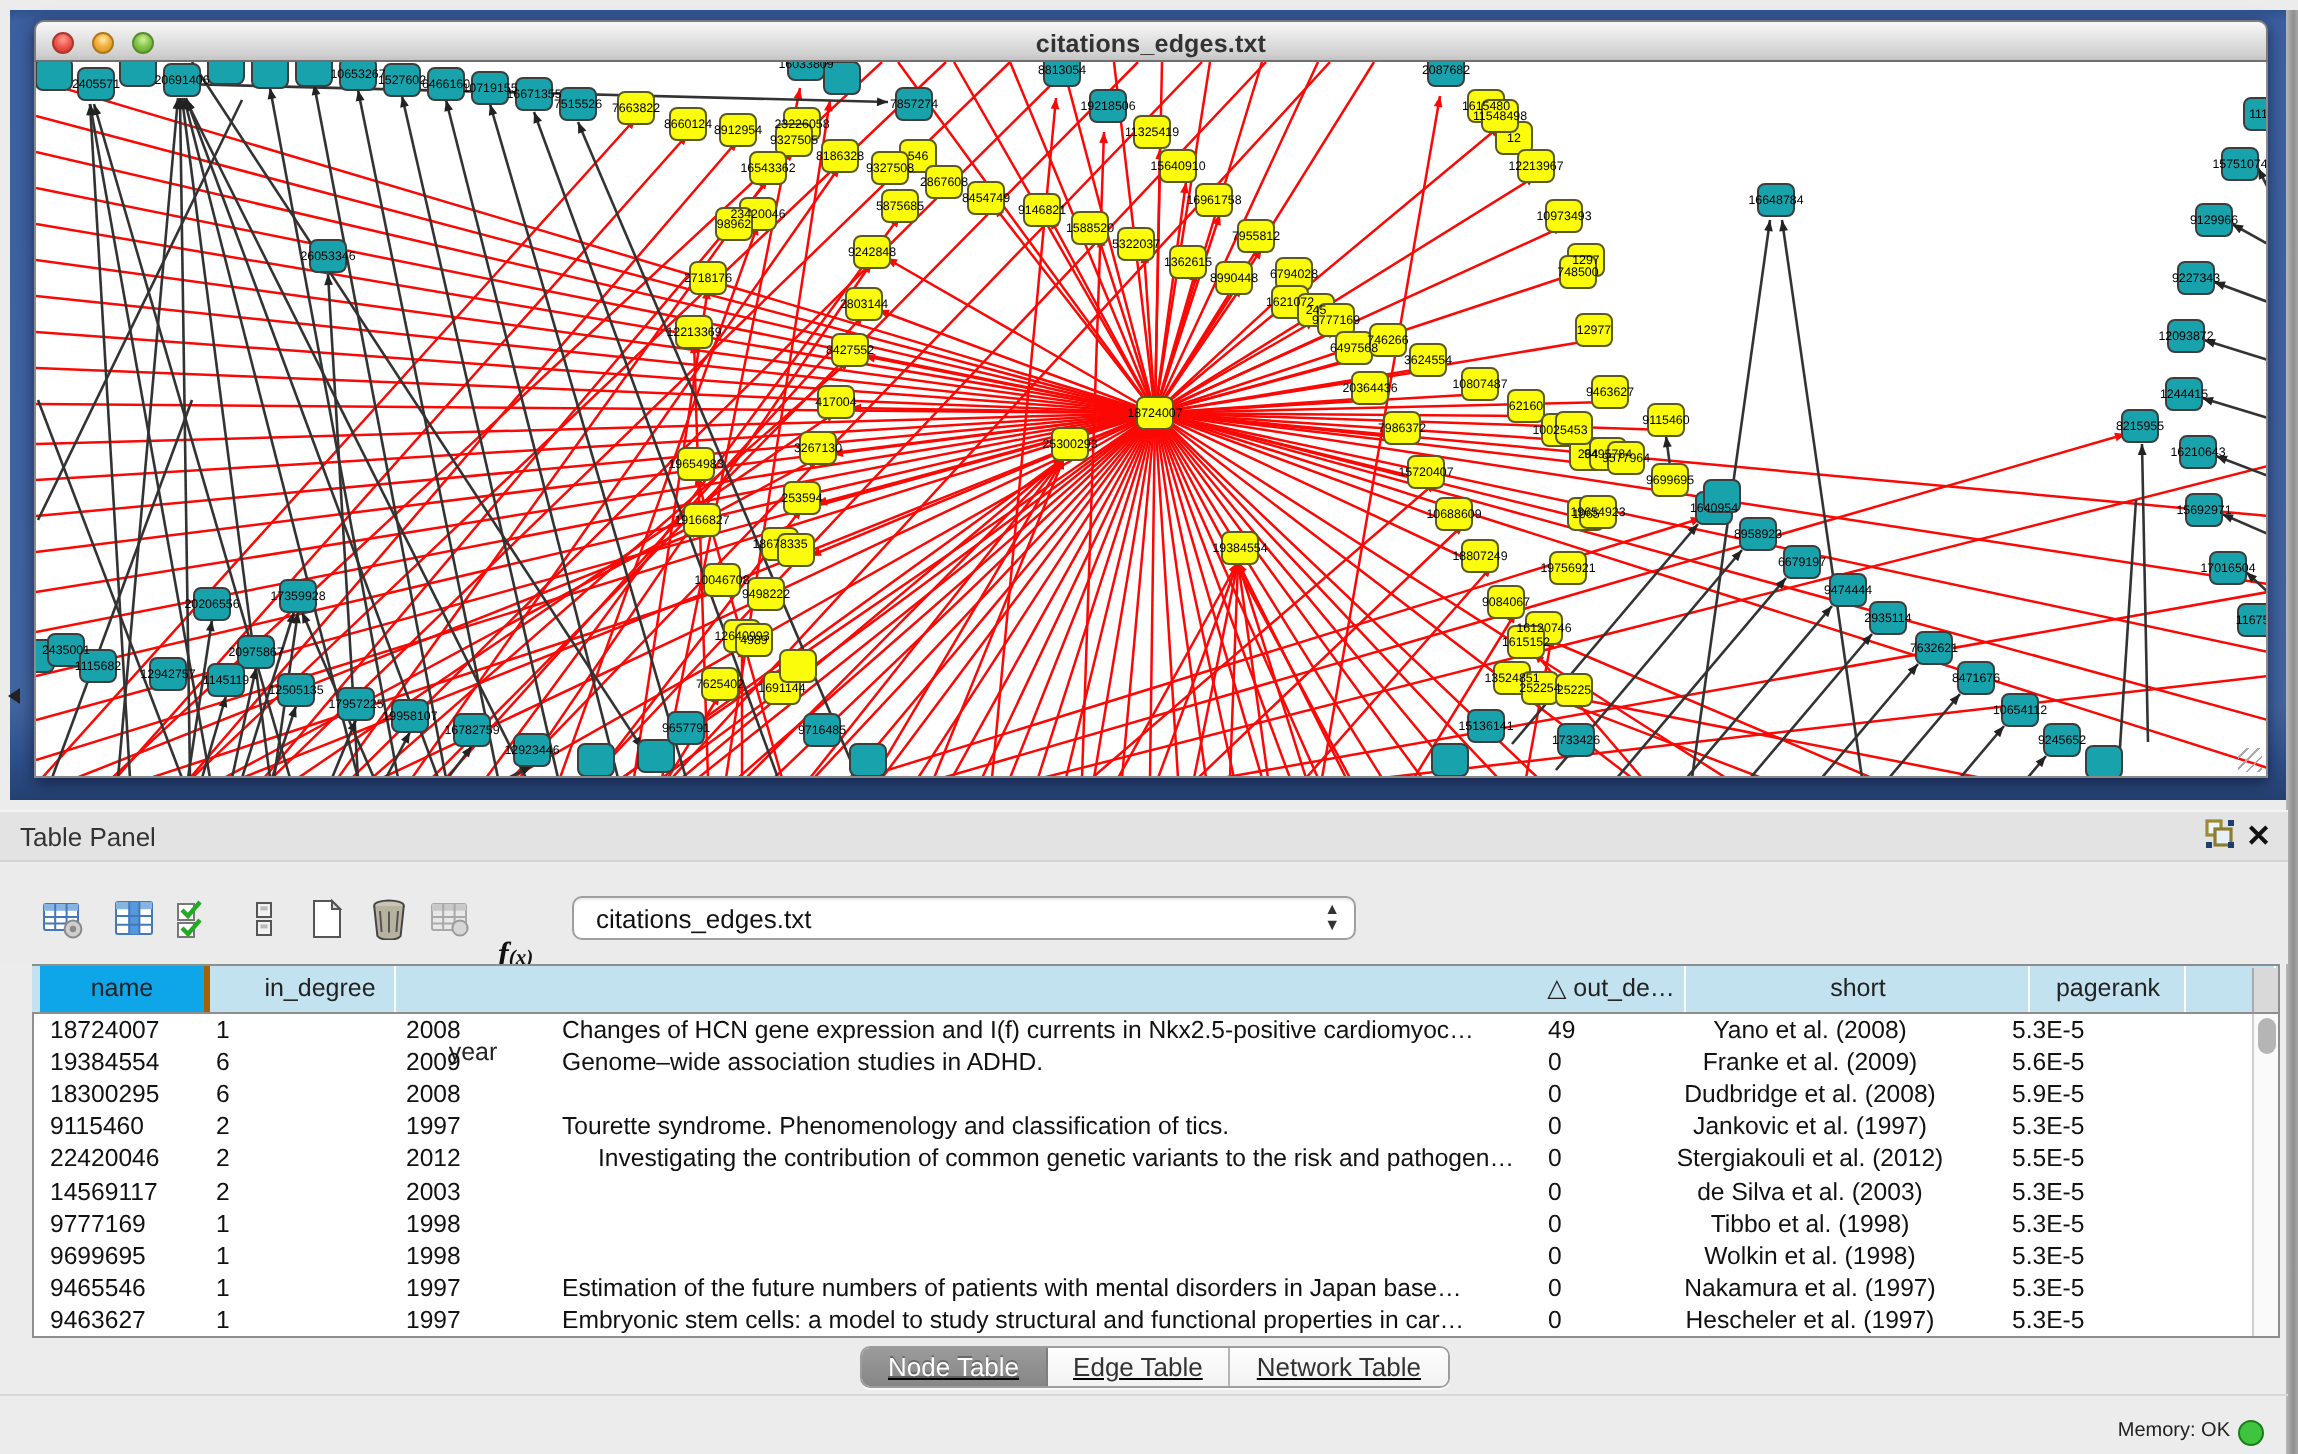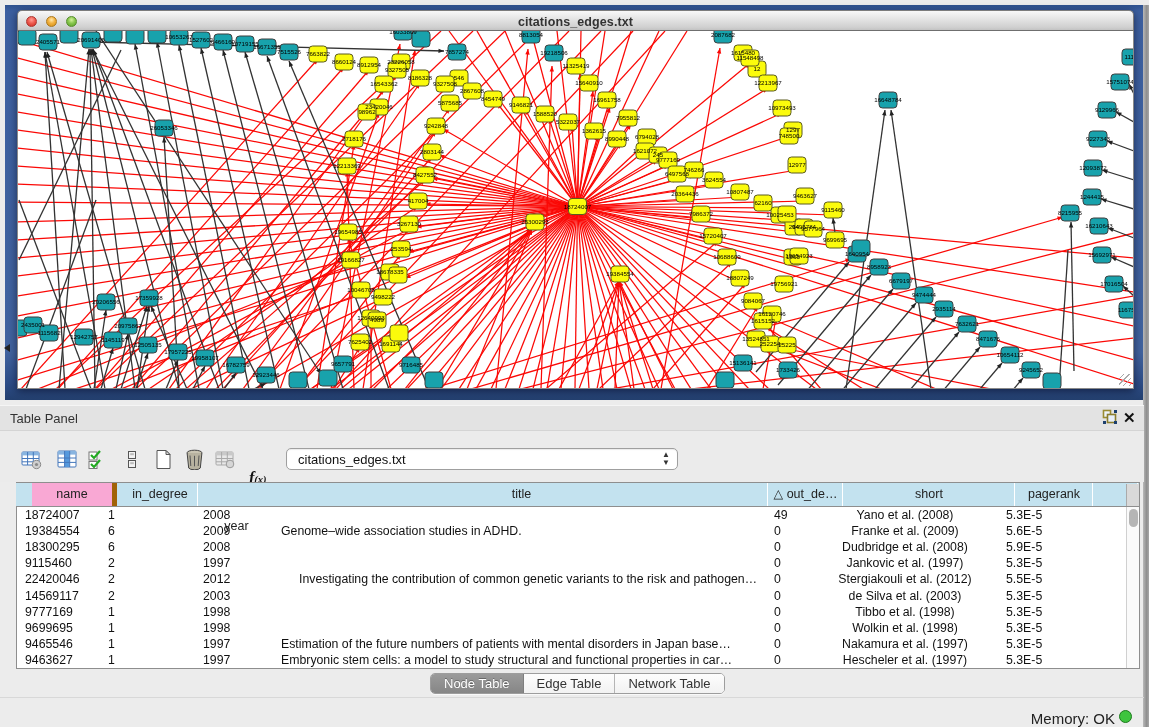--- a/index.html
+++ b/index.html
@@ -43,28 +43,28 @@
 .trow span { position:absolute; top:1px; white-space:nowrap; }
 .trow span.ctr { text-align:center; }
 .vsb { position:absolute; left:1126px; top:507px; width:13px; height:161px;
   background:#fafafa; border-left:1px solid #d0d0d0; }
 .vsb .thumb { position:absolute; left:2px; top:2px; width:9px; height:18px;
   background:#b5b5b5; border-radius:5px; }
 .corner { position:absolute; left:1126px; top:484px; width:13px; height:22px;
   background:#d9d9d9; border-left:1px solid #aaa; }
 .tabs { position:absolute; left:430px; top:673px; height:21px; display:flex;
   border:1px solid #9d9d9d; border-radius:5px; overflow:hidden; background:#fdfdfd;
-  box-shadow:0 1px 0 rgba(255,255,255,.7); }
+  box-shadow:0 1px 0 rgba(255,255,255,.7);text-decoration:underline; }
 .tabs .tab { font-size:13px; color:#333; line-height:19px; padding:0 13px;
   border-right:1px solid #b5b5b5; background:linear-gradient(#fdfdfd,#f2f2f2); }
 .tabs .tab.sel { background:linear-gradient(#9b9b9b,#868686); color:#fff;
   text-shadow:0 -1px 0 rgba(0,0,0,.3); border-right:1px solid #7e7e7e; }
 .tabs .tab:last-child { border-right:none; }
 .statusline { position:absolute; left:0; top:697px; width:1144px; height:1px; background:#d8d8d8; }
-.mem { position:absolute; right:34px; top:710px; font-size:15px; color:#222; }
+.mem { position:absolute; right:34px; top:710px; font-size:10px; color:#222; }
 .memdot { position:absolute; left:1119px; top:710px; width:13px; height:13px; border-radius:50%;
   background:#3ec43e; border:1.5px solid #1d7a1d; }
 .icon { position:absolute; top:449px; width:21px; height:21px; }
 </style></head><body>
 <div class="desktop"></div>
 <div class="rightstrip"></div>
 <div class="win">
   <div class="canvas">
    <svg width="1117" height="358" viewBox="17 31 1117 358">
    <g stroke="#fb0805" stroke-width="1.25" fill="none">
@@ -801,34 +801,34 @@
 </svg>
 <div style="position:absolute;left:249px;top:449px;font-size:16px;color:#111;font-style:italic;font-family:'Liberation Serif',serif;margin-top:20px;"><b>f</b><span style="font-size:10.5px;font-weight:bold;">(x)</span></div>
 
 <div class="combo">
     <span class="lbl">citations_edges.txt</span>
  <div class="arrows">▲<br>▼</div>
   </div>
 
 <div class="tbl"></div>
 <div class="thead">
-  <div class="cell" style="left:16px;width:85px;background:#f9a8d4;border-right:5px solid #a16207;">name</div>
+  <div class="cell" style="left:4px;width:85px;background:#0ea5e9;border-right:3px solid #a16207;">name</div>
   <div class="cell" style="left:87px;width:95px;padding-left:20px;">in_degree</div>
   <div class="cell" style="left:183px;width:76px;margin-top:32px;">year</div>
-  <div class="cell" style="left:260px;width:492px;">title</div>
   <div class="cell" style="left:753px;width:74px;">△ out_de…</div>
   <div class="cell" style="left:828px;width:171px;">short</div>
   <div class="cell" style="left:1000px;width:77px;">pagerank</div>
   <div class="cell" style="left:1078px;width:44px;"></div>
 </div>
 <div class="thead-bot"></div>
 <div class="trow" style="top:507px">
 <span style="left:25px">18724007</span>
     <span style="left:108px">1</span>
 <span style="left:203px">2008</span>
+    <span style="left:281px">Changes of HCN gene expression and I(f) currents in Nkx2.5-positive cardiomyoc…</span>
 <span style="left:774px">49</span>
     <span class="ctr" style="left:830px;width:150px">Yano et al. (2008)</span>
 <span style="left:1006px">5.3E-5</span>
   </div>
 <div class="trow" style="top:523.1px">
 <span style="left:25px">19384554</span>
     <span style="left:108px">6</span>
 <span style="left:203px">2009</span>
     <span style="left:281px">Genome–wide association studies in ADHD.</span>
 <span style="left:774px">0</span>
@@ -840,20 +840,21 @@
     <span style="left:108px">6</span>
 <span style="left:203px">2008</span>
 <span style="left:774px">0</span>
     <span class="ctr" style="left:830px;width:150px">Dudbridge et al. (2008)</span>
 <span style="left:1006px">5.9E-5</span>
   </div>
 <div class="trow" style="top:555.3000000000001px">
 <span style="left:25px">9115460</span>
     <span style="left:108px">2</span>
 <span style="left:203px">1997</span>
+    <span style="left:281px">Tourette syndrome. Phenomenology and classification of tics.</span>
 <span style="left:774px">0</span>
     <span class="ctr" style="left:830px;width:150px">Jankovic et al. (1997)</span>
 <span style="left:1006px">5.3E-5</span>
   </div>
 <div class="trow" style="top:571.4000000000001px">
 <span style="left:25px">22420046</span>
     <span style="left:108px">2</span>
 <span style="left:203px">2012</span>
     <span style="left:299px">Investigating the contribution of common genetic variants to the risk and pathogen…</span>
 <span style="left:774px">0</span>

